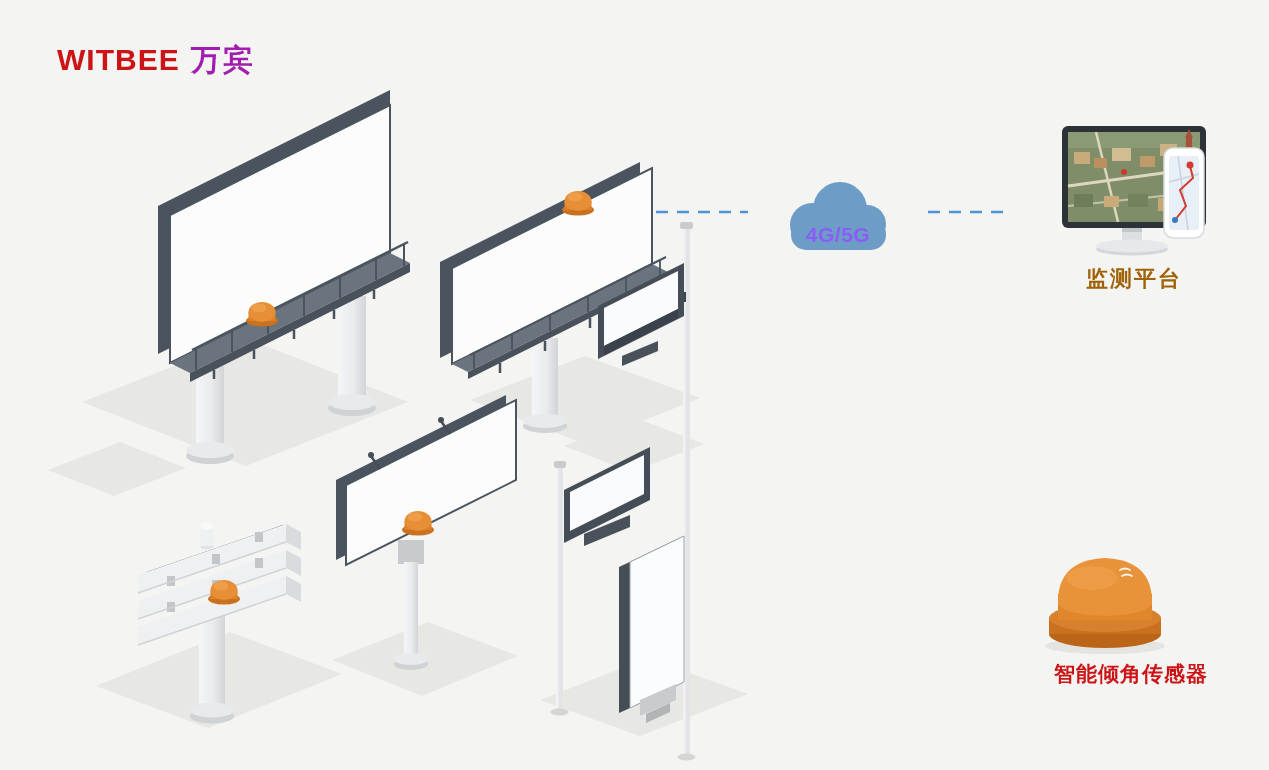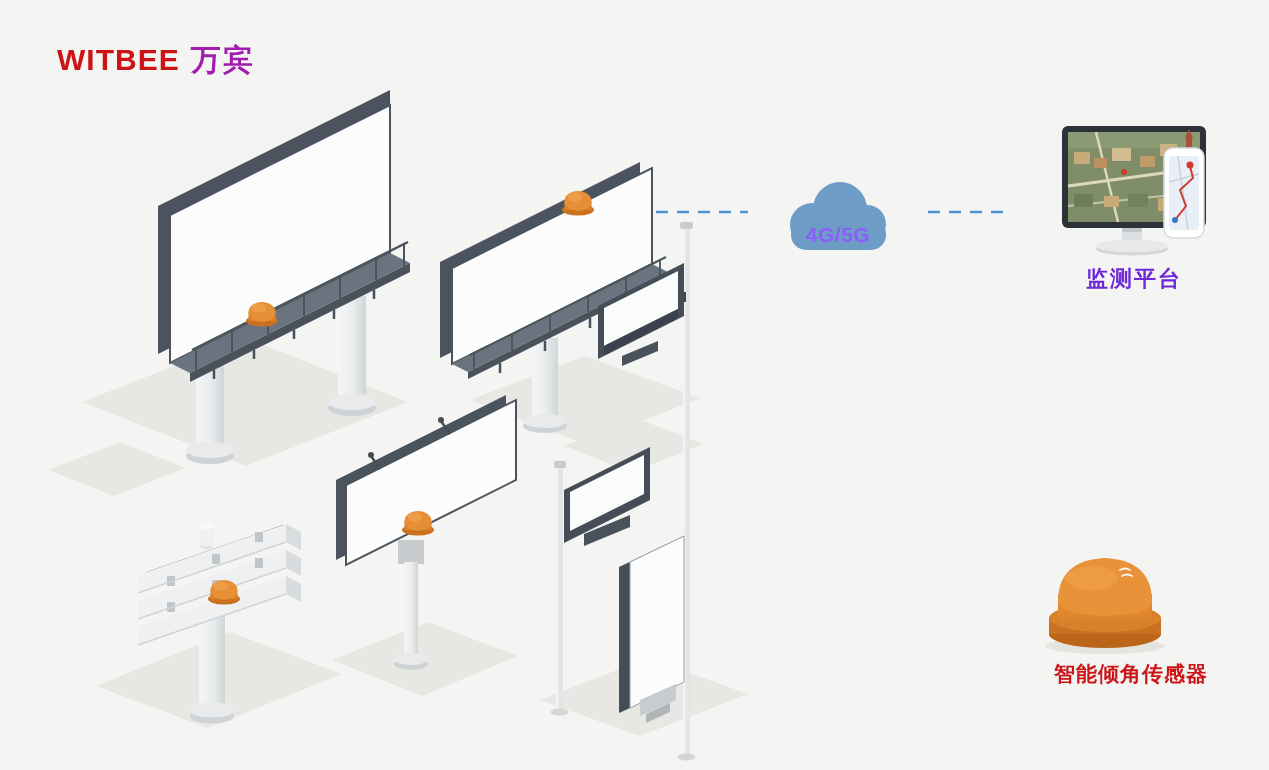--- a/index.html
+++ b/index.html
@@ -10,21 +10,21 @@
   .scene-svg{position:absolute;left:0;top:0;width:1269px;height:770px;}
   .logo{position:absolute;left:57px;top:40px;display:flex;align-items:baseline;gap:11px;z-index:5;}
   .logo .wordmark{font-size:30px;font-weight:800;color:#cc1417;letter-spacing:1px;}
   .logo .cn{font-size:30px;font-weight:700;color:#a21caf;letter-spacing:2px;}
   .cloud-label{
     position:absolute;left:786px;top:199px;width:104px;text-align:center;
     color:#8b5cf6;font-size:21px;font-weight:600;letter-spacing:0.5px;z-index:5;margin-top:24px;
   }
   .platform-label{
     position:absolute;left:1034px;top:264px;width:200px;text-align:center;
-    color:#6d28d9;font-size:22px;font-weight:700;letter-spacing:2px;z-index:5;
+    color:#a16207;font-size:22px;font-weight:700;letter-spacing:2px;z-index:5;
   }
   .sensor-label{
     position:absolute;left:1026px;top:660px;width:210px;text-align:center;
     color:#cc1417;font-size:21px;font-weight:700;line-height:28px;letter-spacing:1px;z-index:5;
   }
 </style>
 </head>
 <body>
 
 <div class="canvas">

